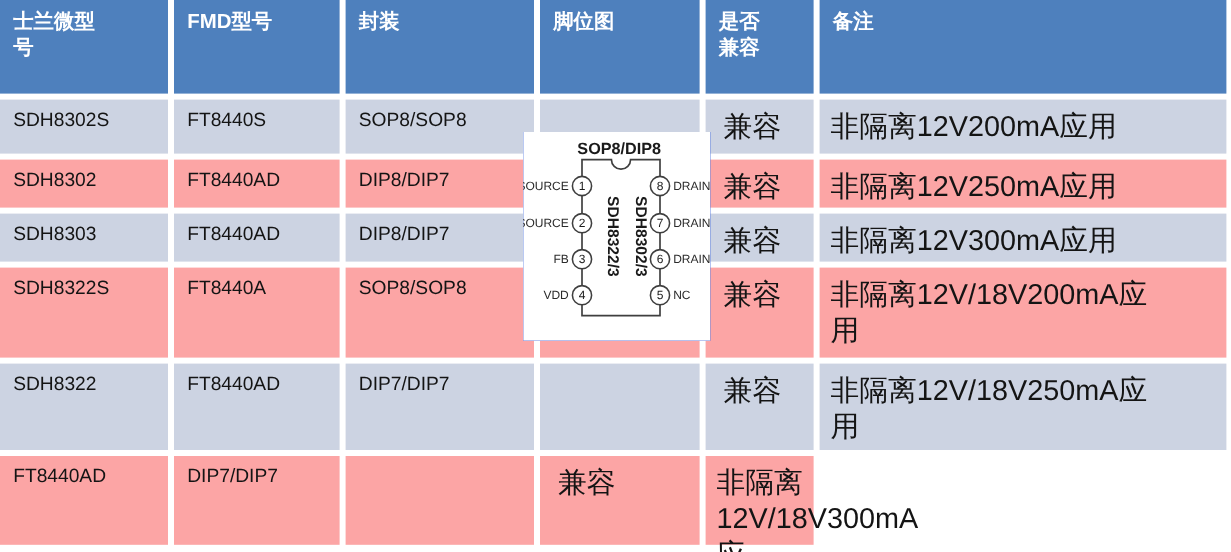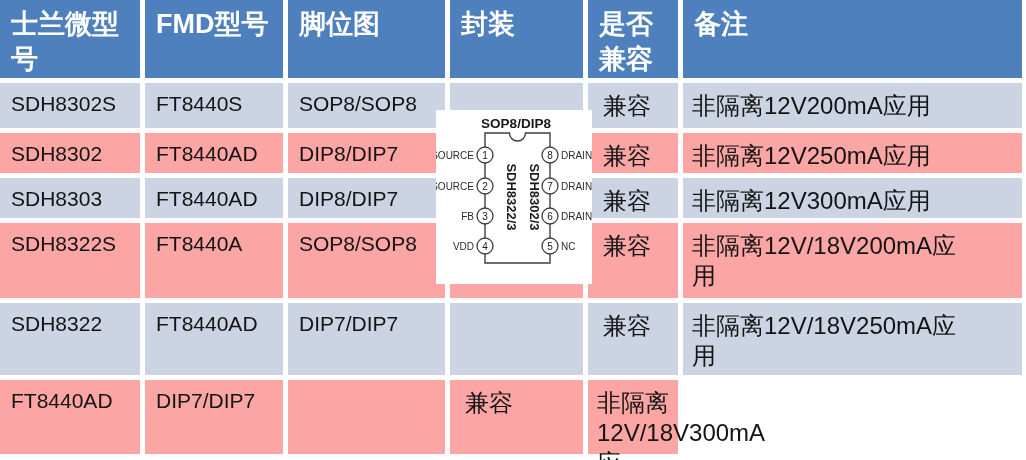--- a/index.html
+++ b/index.html
@@ -8,47 +8,47 @@
     font-family:"Liberation Sans","DejaVu Sans",sans-serif;
   }
   .tbl{
     position:absolute;left:0;top:0;
     display:grid;
     grid-template-columns:140px 138px 157px 133px 90px 339px;
     grid-template-rows:78px 45px 40px 40px 75px 72px 74px;
     column-gap:5px;row-gap:5px;
   }
   .th{
-    background:#4e80bd;color:#ffffff;font-weight:bold;font-size:27px;
+    background:#4e80bd;color:#ffffff;font-weight:bold;font-size:17px;
     line-height:1.28;padding:7px 6px 0 11px;white-space:pre-line;
   }
   .td{
-    font-size:21px;color:#141414;line-height:1.26;padding:8px 6px 0 11px;
+    font-size:16px;color:#141414;line-height:1.26;padding:8px 6px 0 11px;
   }
   .dark{background:#ccd3e2;}
   .light{background:#fca5a5;}
   .compat{padding-left:15px;font-size:24px;}
   .remark{white-space:pre-line;font-size:24px;padding-left:9px;}
   .pinbox{
     position:absolute;left:436px;top:110px;width:156px;height:174px;background:#1d4ed8;
   }
   .pinbox svg{display:block;}
 </style>
 </head>
 <body>
 
 <div class="wrap">
 
   <div class="tbl">
 
     <div class="th">士兰微型
 号</div>
     <div class="th">FMD型号</div>
+    <div class="th">封装</div>
     <div class="th">脚位图</div>
-    <div class="th">封装</div>
     <div class="th">是否
 兼容</div>
     <div class="th">备注</div>
 
     <div class="td dark">SDH8302S</div>
     <div class="td dark">FT8440S</div>
     <div class="td dark">SOP8/SOP8</div>
     <div class="td dark"></div>
     <div class="td dark compat">兼容</div>
     <div class="td dark remark">非隔离12V200mA应用</div>

